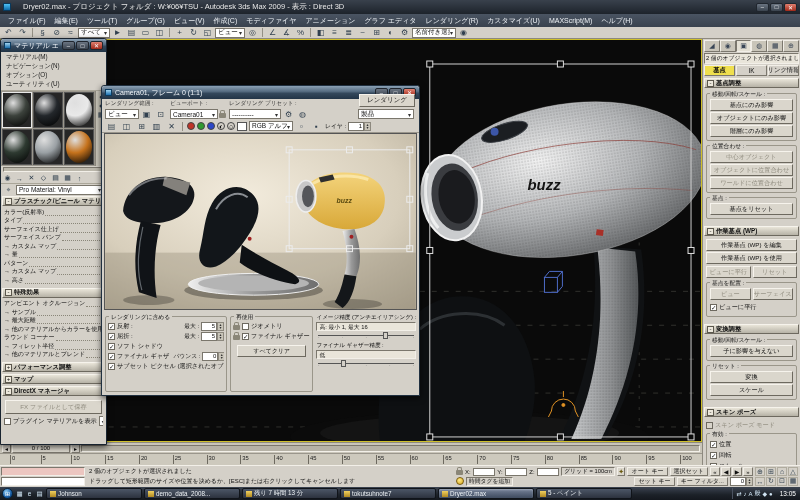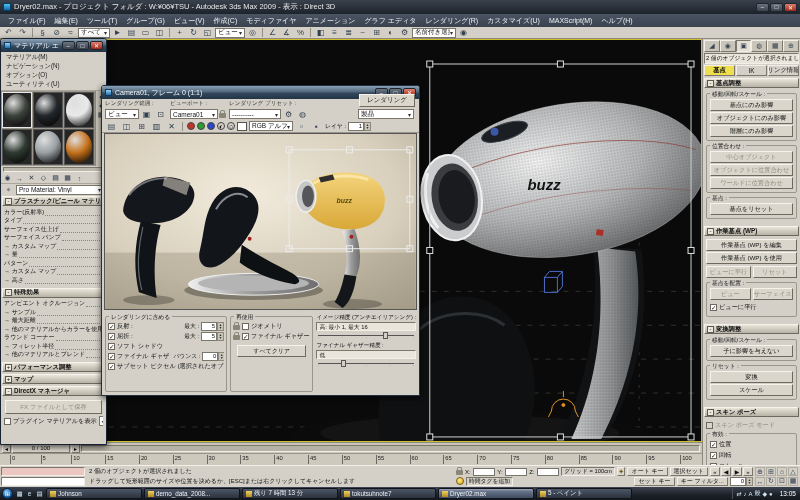--- a/index.html
+++ b/index.html
@@ -1,20 +1,20 @@
 <!DOCTYPE html>
 <html><head>
 <meta charset="utf-8">
 <style>
   *{margin:0;padding:0;box-sizing:border-box;}
   html,body{background:#000;}
   #app{position:relative;width:800px;height:500px;overflow:hidden;background:#d4d0c8;
        font-family:"Liberation Sans","DejaVu Sans",sans-serif;font-size:7px;color:#111;}
   
-  #titlebar{position:absolute;left:0;top:0;width:800px;height:14px;display:flex;align-items:center;gap:3px;
+  #titlebar{position:absolute;left:0;top:0;width:800px;height:14px;display:flex;align-items:center;gap:12px;
     padding:0 3px;background:linear-gradient(#39414c,#1d232b);color:#e8e8e8;font-size:7.5px;}
   .appicon{width:8px;height:8px;background:linear-gradient(#4fc3f7,#0c6aa8);border:1px solid #0a3a5c;}
   #titlebar .ttext{flex:1;white-space:nowrap;overflow:hidden;}
   .wbtn{width:13px;height:9px;display:flex;align-items:center;justify-content:center;font-size:6px;color:#fff;
     background:linear-gradient(#6a7481,#3a434e);border:1px solid #20262e;border-radius:2px;margin-left:1px;}
   .wbtn.close{background:linear-gradient(#e08070,#a02818);}
   #menubar{position:absolute;left:0;top:14px;width:800px;height:13px;display:flex;align-items:center;gap:1px;
     padding:0 4px;background:linear-gradient(#4a5462,#39424e);color:#eef2f6;font-size:7px;}
   .mitem{padding:1px 4px;white-space:nowrap;}
   .mitem.sm{padding:0 3px;color:#222;}

